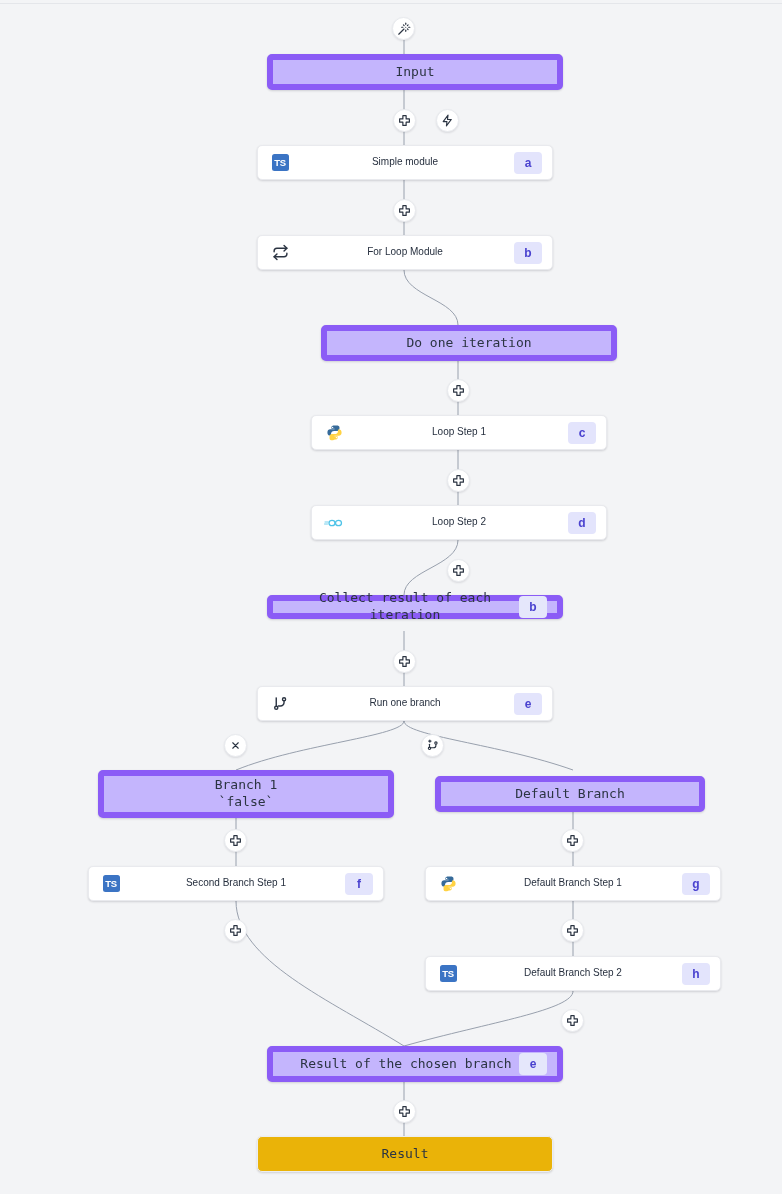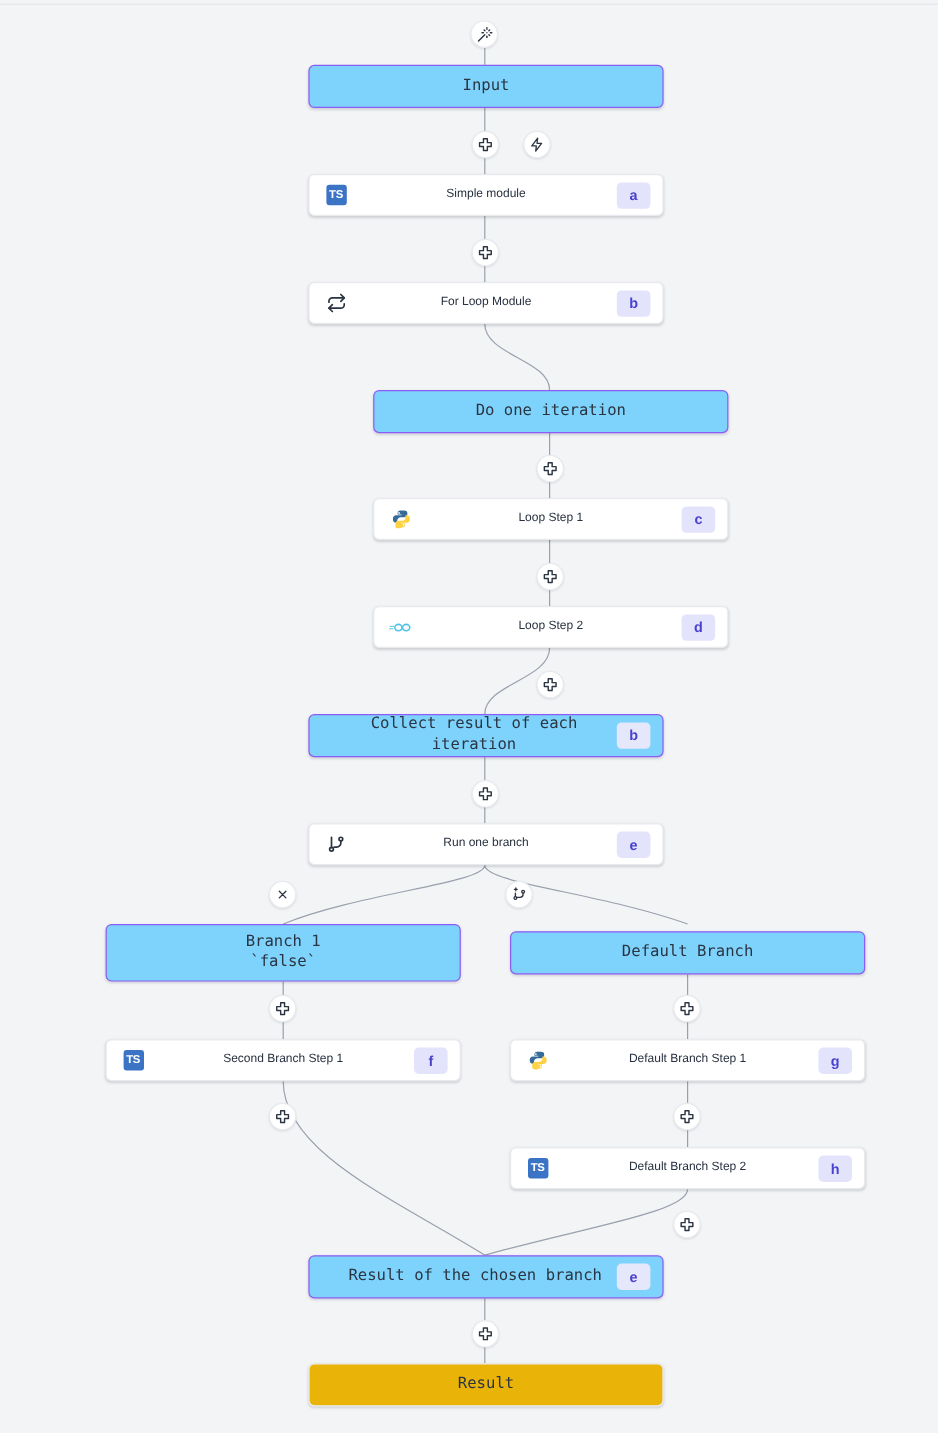--- a/index.html
+++ b/index.html
@@ -36,22 +36,23 @@
     display: flex;
     align-items: center;
     border-radius: 5px;
     box-shadow: 0 1px 2px rgba(16,24,40,.10), 0 1px 3px rgba(16,24,40,.06);
   }
   .node.step {
     background: #ffffff;
     border: 1px solid #e9eaee;
   }
   .node.frame {
-    background: #7dd3fc;
-    border: 1px solid #8b5cf6;
+    background: #c4b5fd;
+    border: 6px solid #8b5cf6;
+    margin-left: 10px;
   }
   .node.plain {
     background: #eab308;
     border: 1px solid #eceef1;
   }
   .node-icon {
     position: absolute;
     left: 12px;
     top: 50%;
     transform: translateY(-50%);
@@ -270,21 +271,21 @@
   </div>
 
   <div class="handle" style="left:447px; top:559px;">
     <span>
       <svg width="13" height="13" viewBox="0 0 24 24" fill="none" stroke="#2b3442" stroke-width="2.2" stroke-linecap="round" stroke-linejoin="round">
         <path d="M9 3h6v6h6v6h-6v6H9v-6H3V9h6z"></path>
       </svg>
     </span>
   </div>
 
-  <div class="node frame" style="left:257px; top:595px; width:296px; height:36px;">
+  <div class="node frame" style="left:257px; top:595px; width:296px; height:24px;">
     <div class="node-label" style="padding:0 36px 0 16px;">Collect result of each iteration</div>
     <div class="badge">b</div>
   </div>
 
   <div class="handle" style="left:393px; top:650px;">
     <span>
       <svg width="13" height="13" viewBox="0 0 24 24" fill="none" stroke="#2b3442" stroke-width="2.2" stroke-linecap="round" stroke-linejoin="round">
         <path d="M9 3h6v6h6v6h-6v6H9v-6H3V9h6z"></path>
       </svg>
     </span>
@@ -321,21 +322,21 @@
         <path d="M4.6 3.6h4M6.6 1.6v4"></path>
       </svg>
     </span>
   </div>
 
   <div class="node frame" style="left:88px; top:770px; width:296px; height:48px;">
     <div class="node-label">Branch 1
 `false`</div>
   </div>
 
-  <div class="node frame" style="left:425px; top:776px; width:296px; height:36px;">
+  <div class="node frame" style="left:425px; top:776px; width:270px; height:36px;">
     <div class="node-label">Default Branch</div>
   </div>
 
   <div class="handle" style="left:224px; top:829px;">
     <span>
       <svg width="13" height="13" viewBox="0 0 24 24" fill="none" stroke="#2b3442" stroke-width="2.2" stroke-linecap="round" stroke-linejoin="round">
         <path d="M9 3h6v6h6v6h-6v6H9v-6H3V9h6z"></path>
       </svg>
     </span>
   </div>

